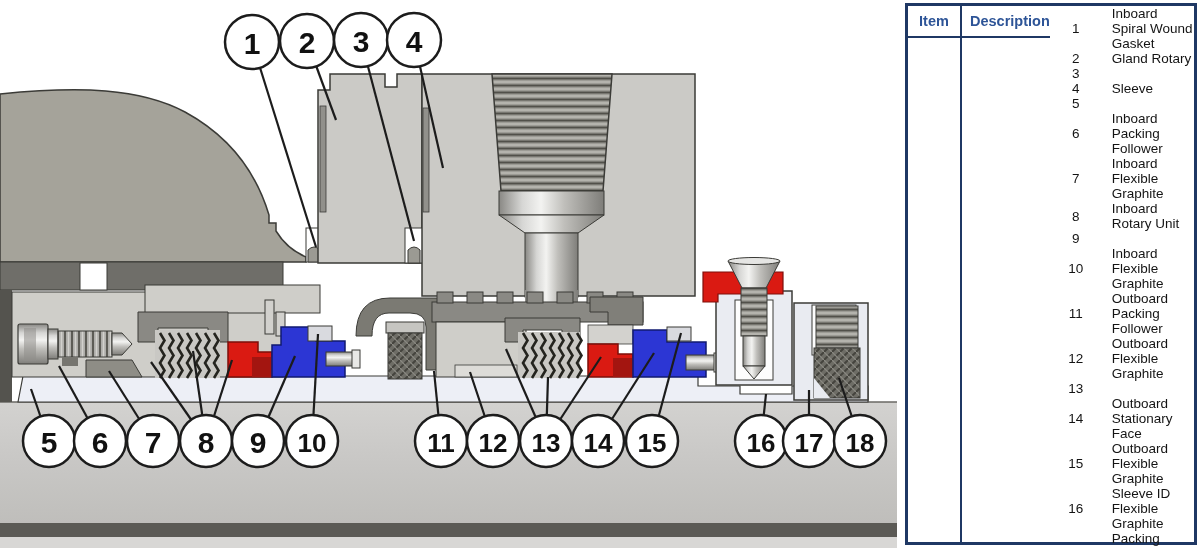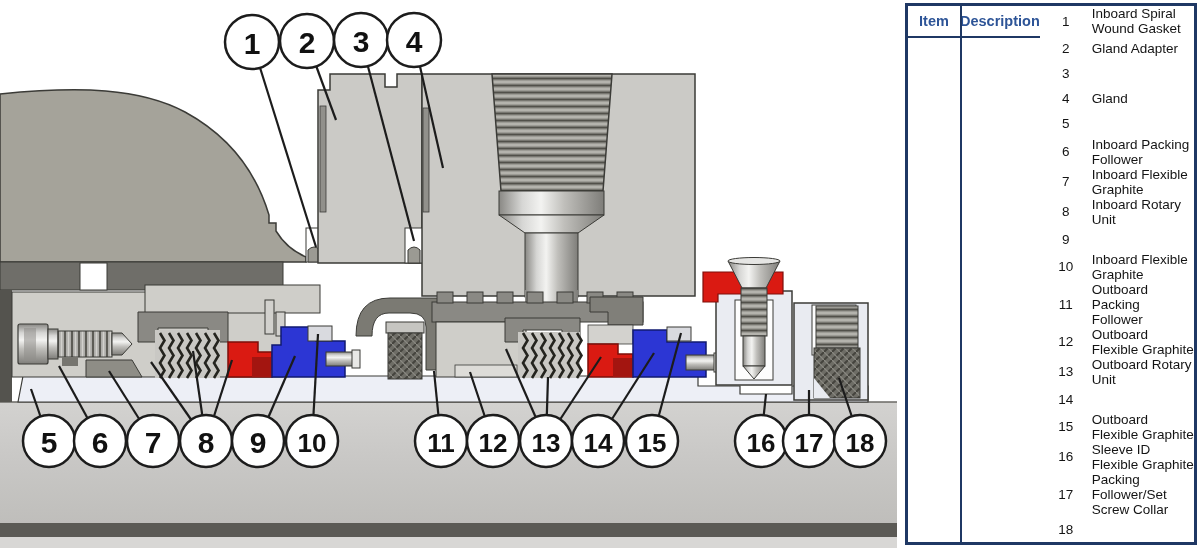--- a/index.html
+++ b/index.html
@@ -10,21 +10,21 @@
   
   .parts-table{position:absolute;left:905px;top:3px;width:292px;height:542px;
       box-sizing:border-box;border:3px solid #1f3864;background:#fff;
       display:flex;}
   .vdivider{position:absolute;left:52px;top:0;bottom:0;width:2px;background:#1f3864;}
   .thead{flex:none;height:30px;display:flex;align-items:center;
       border-bottom:2px solid #1f3864;font-weight:bold;color:#2d5497;font-size:14.5px;}
   .tbody{flex:1;display:flex;flex-direction:column;}
   .tr{flex:1;display:flex;align-items:center;font-size:13.5px;color:#141414;}
   .cell-item{flex:none;width:52px;text-align:center;}
-  .cell-desc{flex:1;text-align:left;}
+  .cell-desc{flex:1;padding-left:10px;text-align:left;}
 </style>
 </head>
 <body>
 
 <div class="stage">
 
   <svg id="diagram" width="900" height="548" viewBox="0 0 900 548" style="position:absolute;left:0;top:0;">
     <defs>
       <linearGradient id="metalV" x1="0" y1="0" x2="0" y2="1">
         <stop offset="0" stop-color="#898884"></stop>
@@ -274,28 +274,28 @@
       <div class="cell-item">Item</div>
       <div class="cell-desc">Description</div>
     </div>
     <div class="tbody" id="tbody">
         <div class="tr">
           <div class="cell-item">1</div>
           <div class="cell-desc">Inboard Spiral Wound Gasket</div>
         </div>
         <div class="tr">
           <div class="cell-item">2</div>
-          <div class="cell-desc">Gland Adapter</div>
+          <div class="cell-desc">Gland Rotary</div>
         </div>
         <div class="tr">
           <div class="cell-item">3</div>
         </div>
         <div class="tr">
           <div class="cell-item">4</div>
-          <div class="cell-desc">Gland</div>
+          <div class="cell-desc">Sleeve</div>
         </div>
         <div class="tr">
           <div class="cell-item">5</div>
         </div>
         <div class="tr">
           <div class="cell-item">6</div>
           <div class="cell-desc">Inboard Packing Follower</div>
         </div>
         <div class="tr">
           <div class="cell-item">7</div>
@@ -315,24 +315,24 @@
         <div class="tr">
           <div class="cell-item">11</div>
           <div class="cell-desc">Outboard Packing Follower</div>
         </div>
         <div class="tr">
           <div class="cell-item">12</div>
           <div class="cell-desc">Outboard Flexible Graphite</div>
         </div>
         <div class="tr">
           <div class="cell-item">13</div>
-          <div class="cell-desc">Outboard Rotary Unit</div>
         </div>
         <div class="tr">
           <div class="cell-item">14</div>
+          <div class="cell-desc">Outboard Stationary Face</div>
         </div>
         <div class="tr">
           <div class="cell-item">15</div>
           <div class="cell-desc">Outboard Flexible Graphite</div>
         </div>
         <div class="tr">
           <div class="cell-item">16</div>
           <div class="cell-desc">Sleeve ID Flexible Graphite</div>
         </div>
         <div class="tr">

